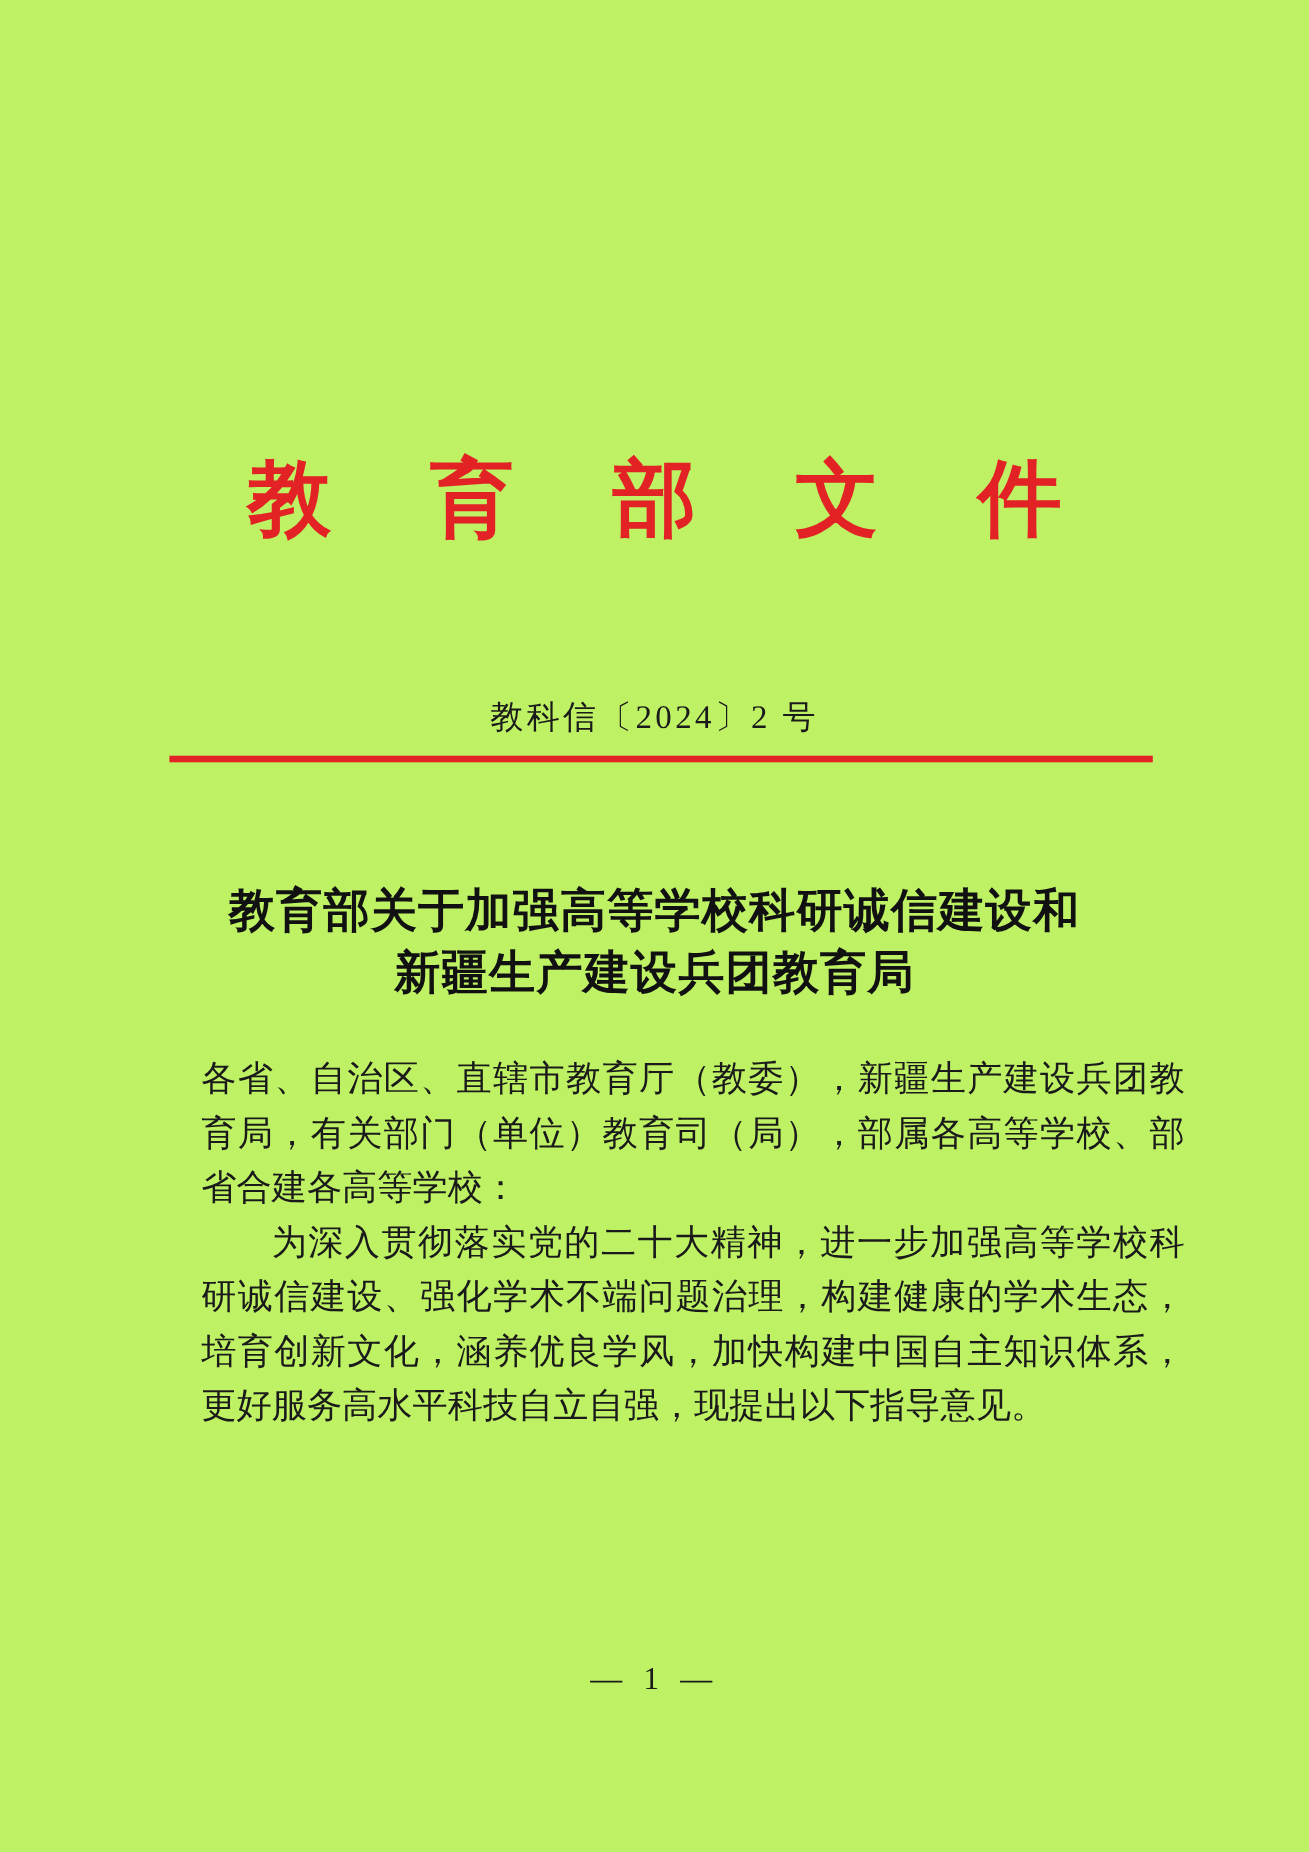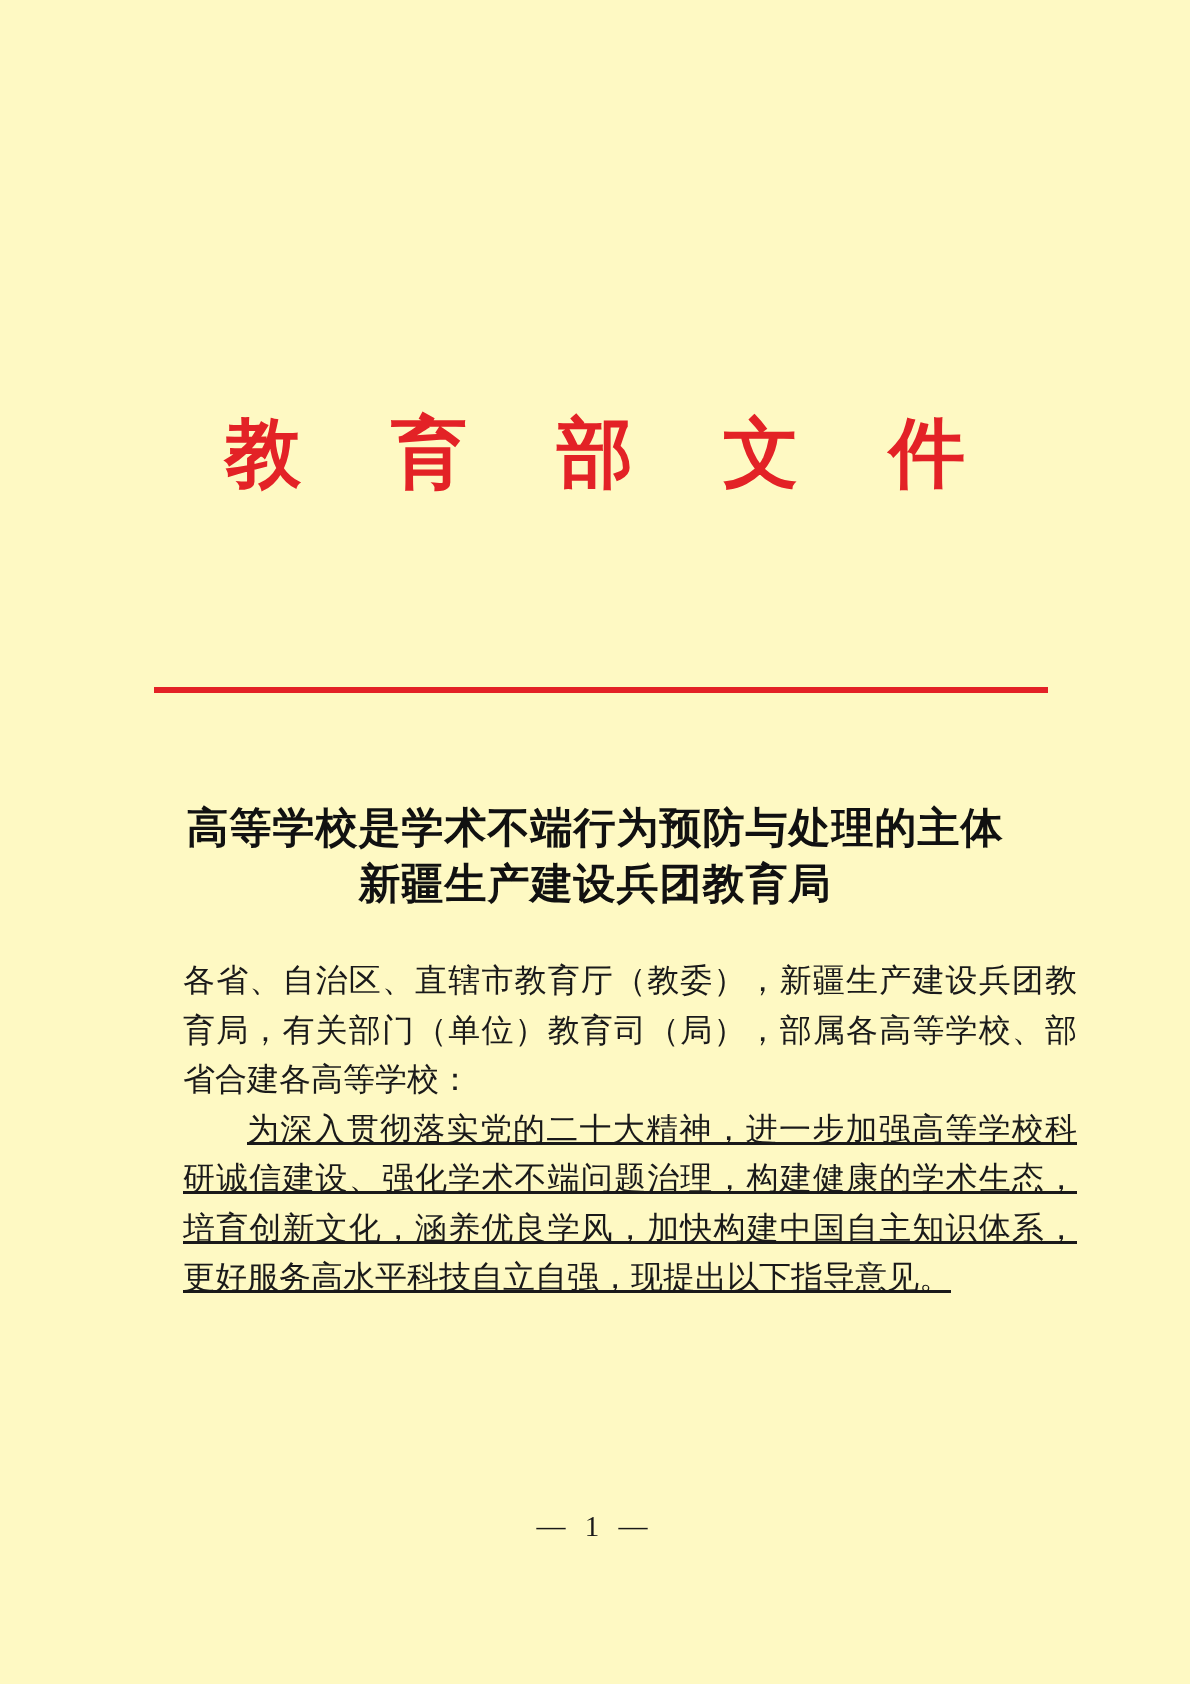--- a/index.html
+++ b/index.html
@@ -2,21 +2,21 @@
 <html><head>
 <meta charset="utf-8">
 <style>
   * { margin: 0; padding: 0; box-sizing: border-box; }
   html, body { background: #ffffff; }
   .page {
     position: relative;
     width: 1190px;
     height: 1684px;
     margin: 0 auto;
-    background: #fef9c3;
+    background: #bef264;
     overflow: hidden;
     font-family: "Liberation Serif", "DejaVu Serif", serif;
     color: #1a1a1a;
   }
 
   
   .header-title {
     position: absolute;
     top: 403px;
     left: 0;
@@ -77,21 +77,21 @@
     top: 956px;
     left: 155px;
     width: 894px;
     font-size: 32px;
     line-height: 49.5px;
     text-align: justify;
     color: #1a1a1a;
     font-family: "Liberation Serif", "DejaVu Serif", serif;
     margin-left: 28px;
   }
-  .body-text p.indent { text-indent: 2em; text-decoration: underline; }
+  .body-text p.indent { text-indent: 2em; }
   .body-text .lead-bold {
     font-weight: bold;
     font-family: "Liberation Sans", "DejaVu Sans", sans-serif;
   }
 
   
   .page-number {
     position: absolute;
     top: 1510px;
     left: 0;
@@ -104,25 +104,26 @@
 </style>
 </head>
 <body>
 
 <div class="page">
 
   <div class="header-title">
     <span class="spread">教育部文件</span>
   </div>
 
+  <div class="doc-number">教科信〔2024〕2 号</div>
 
   <div class="red-rule"></div>
 
   <div class="main-title">
-    <div>高等学校是学术不端行为预防与处理的主体</div>
+    <div>教育部关于加强高等学校科研诚信建设和</div>
     <div>新疆生产建设兵团教育局</div>
   </div>
 
   <div class="body-text">
     <p>各省、自治区、直辖市教育厅（教委），新疆生产建设兵团教育局，有关部门（单位）教育司（局），部属各高等学校、部省合建各高等学校：</p>
     <p class="indent">为深入贯彻落实党的二十大精神，进一步加强高等学校科研诚信建设、强化学术不端问题治理，构建健康的学术生态，培育创新文化，涵养优良学风，加快构建中国自主知识体系，更好服务高水平科技自立自强，现提出以下指导意见。</p>
   </div>
 
   <div class="page-number">— 1 —</div>
 

